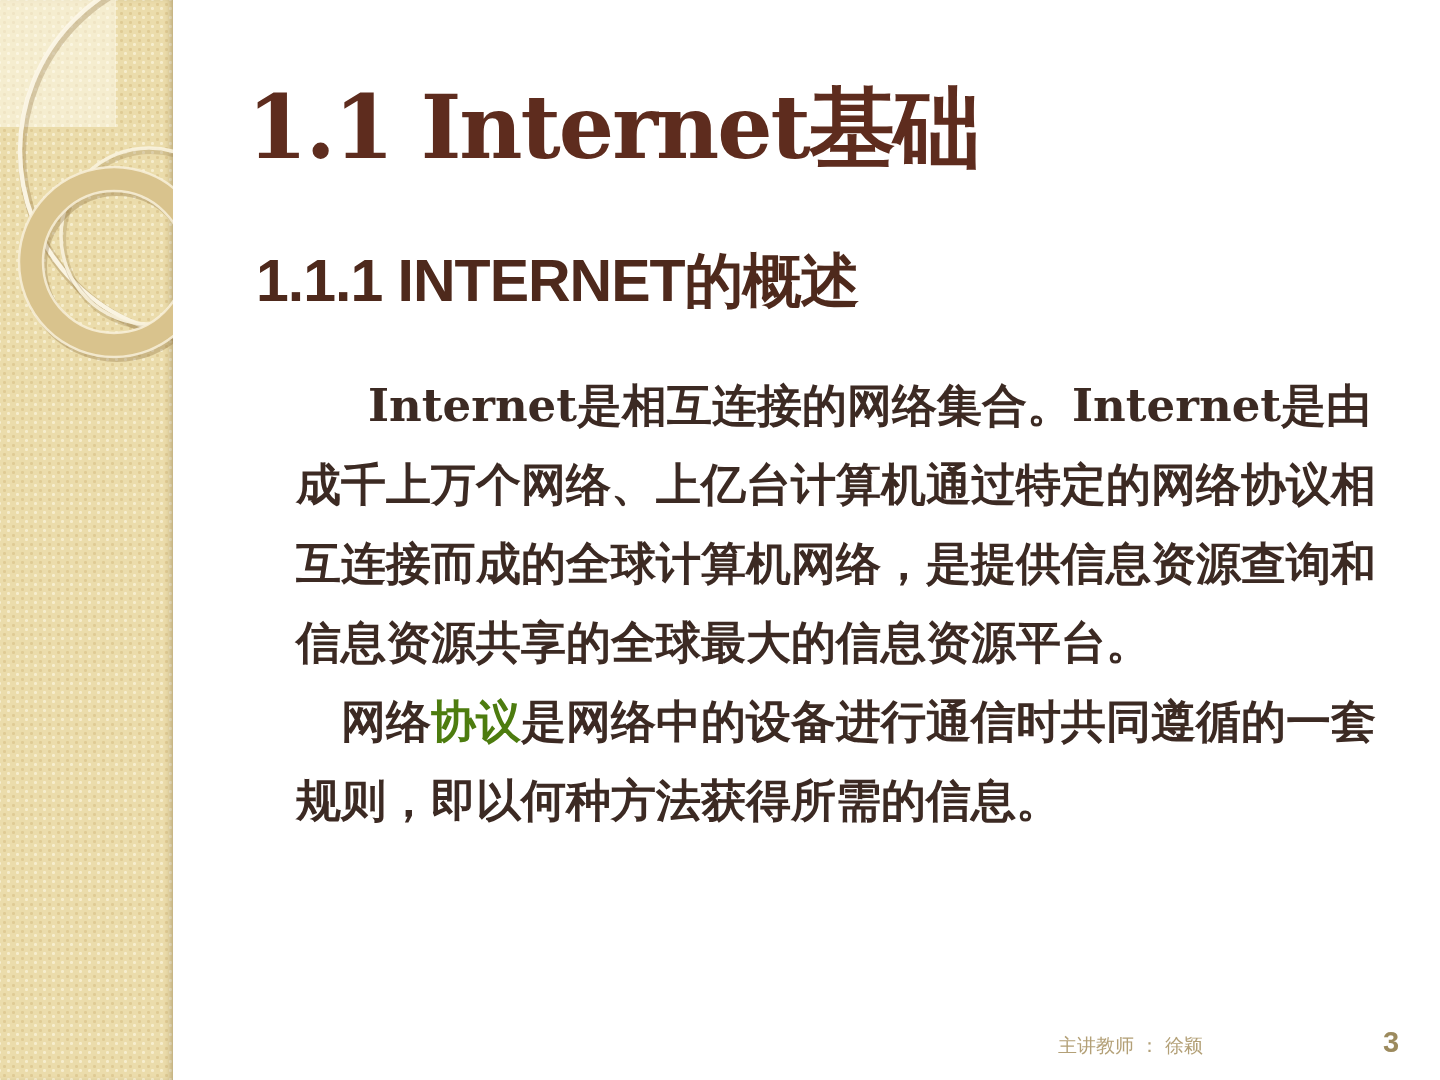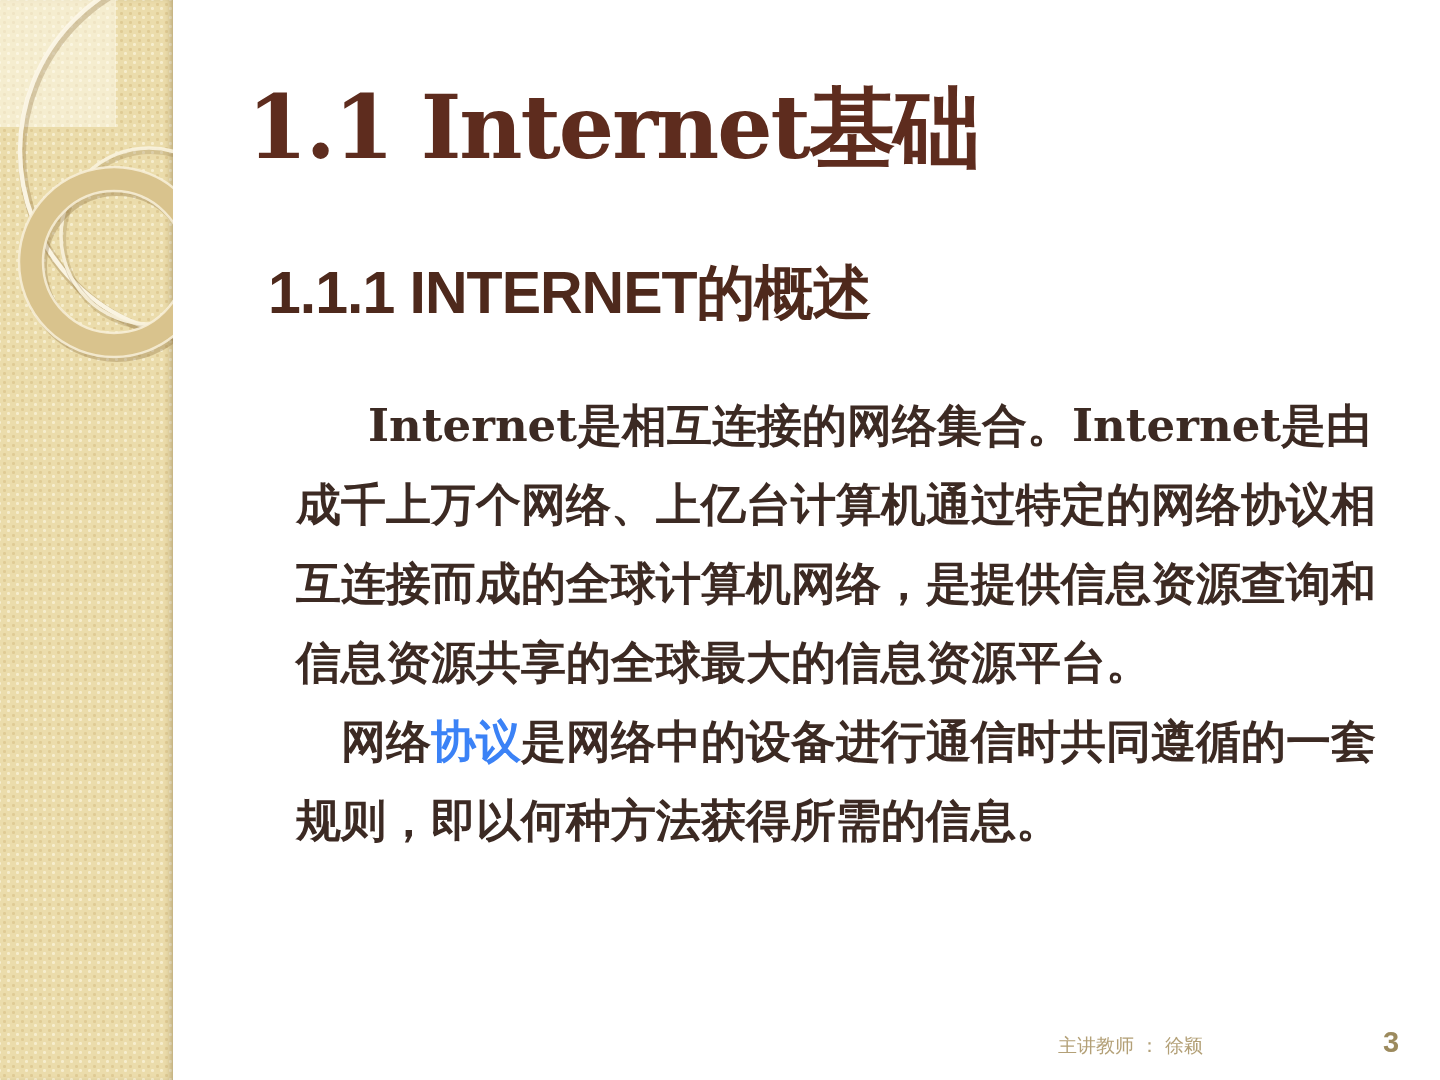--- a/index.html
+++ b/index.html
@@ -31,42 +31,42 @@
     margin:0;
     font-family:"DejaVu Serif","Liberation Serif",serif;
     font-size:87px;line-height:1.2;
     font-weight:700;
     letter-spacing:-2px;
     color:#5E2C1E;
     white-space:nowrap;
   }
   .subtitle{
     position:absolute;left:256px;top:246px;
-    margin:12px;
+    margin:0;
     font-family:"Liberation Sans","DejaVu Sans",sans-serif;
     font-size:59px;line-height:1.2;
     font-weight:800;
     letter-spacing:-1px;
     color:#4E291C;
     white-space:nowrap;
   }
 
   
   .body-text{
-    position:absolute;left:296px;top:386px;
+    position:absolute;left:296px;top:366px;
     width:1108px;
     font-family:"DejaVu Serif","Liberation Serif",serif;
     font-size:45px;line-height:79px;
     font-weight:600;
     color:#3C2A23;
   }
   .body-text p{margin:0;}
   .para-1{text-indent:72px;}
   .para-2{text-indent:45px;}
-  .hl{color:#3b82f6;}
+  .hl{color:#4d7c0f;}
 
   
   .footer-teacher{
     position:absolute;left:1058px;top:1030px;
     font-family:"DejaVu Serif","Liberation Serif",serif;
     font-size:19px;line-height:30px;
     color:#B3A077;
     white-space:nowrap;
   }
   .footer-page{

